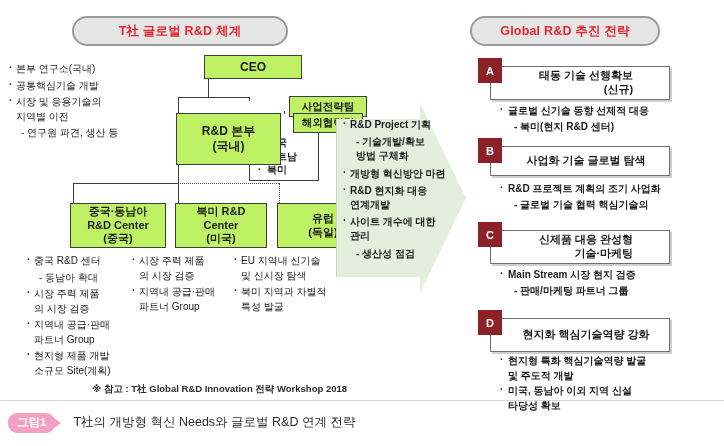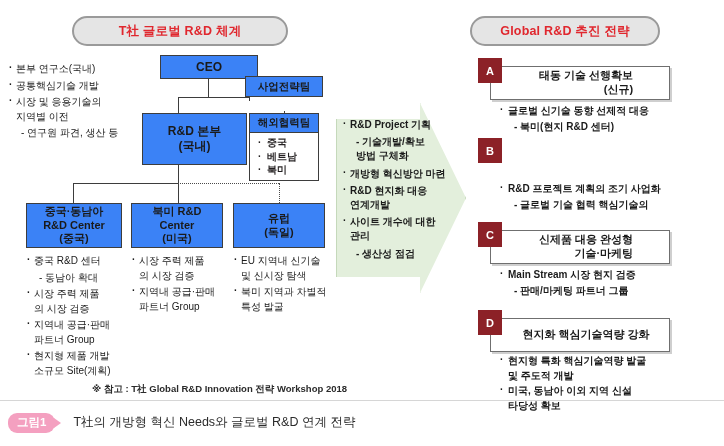--- a/index.html
+++ b/index.html
@@ -36,49 +36,50 @@
     justify-content: center;
     box-sizing: border-box;
   }
   #left-title  { left: 72px;  top: 16px; width: 216px; height: 30px; }
   #right-title { left: 470px; top: 16px; width: 190px; height: 30px; }
 
   
   .box {
     position: absolute;
     border: 1.4px solid #3d3d3d;
-    background: #3b82f6;
+    background: #bef264;
     box-sizing: border-box;
     display: flex;
     align-items: center;
     justify-content: center;
     text-align: center;
     font-size: 11px;
     font-weight: bold;
     line-height: 1.25;
     color: #1a1a1a;
+    margin-left: 44px;
   }
   .box.multi { flex-direction: column; }
 
   #ceo-box       { left: 160px; top: 55px;  width: 98px;  height: 24px; font-size: 12px; }
-  #strategy-box  { left: 245px; top: 76px;  width: 78px;  height: 21px; font-size: 10.5px; }
+  #strategy-box  { left: 245px; top: 96px;  width: 78px;  height: 21px; font-size: 10.5px; }
   #overseas-box  { left: 249px; top: 113px; width: 70px;  height: 20px; font-size: 10.5px; }
   #overseas-list {
     position: absolute;
     left: 249px; top: 133px; width: 70px; height: 48px;
     border: 1.4px solid #3d3d3d;
     border-top: none;
     background: #fff;
     box-sizing: border-box;
     padding: 3px 0 0 9px;
     font-size: 10px;
     font-weight: bold;
     line-height: 1.35;
   }
-  #rnd-hq-box    { left: 142px; top: 113px; width: 105px; height: 52px; font-size: 12px; }
+  #rnd-hq-box    { left: 132px; top: 113px; width: 105px; height: 52px; font-size: 12px; }
 
   #center1 { left: 26px;  top: 203px; width: 96px;  height: 45px; }
   #center2 { left: 131px; top: 203px; width: 92px;  height: 45px; }
   #center3 { left: 233px; top: 203px; width: 92px;  height: 45px; }
 
   
   .line {
     position: absolute;
     background: #3d3d3d;
   }
@@ -363,20 +364,23 @@
     </div>
     <div class="strat-list">
       <div class="bi">글로벌 신기술 동향 선제적 대응</div>
       <div class="sub">- 북미(현지 R&amp;D 센터)</div>
     </div>
   </div>
 
   <div class="strat" id="strat-b">
     <div class="strat-head">
       <div class="badge">B</div>
+      <div class="strat-box">
+        <div style="white-space:pre-line;">사업화 기술 글로벌 탐색</div>
+      </div>
     </div>
     <div class="strat-list">
       <div class="bi">R&amp;D 프로젝트 계획의 조기 사업화</div>
       <div class="sub">- 글로벌 기술 협력 핵심기술의</div>
     </div>
   </div>
 
   <div class="strat" id="strat-c">
     <div class="strat-head">
       <div class="badge">C</div>

